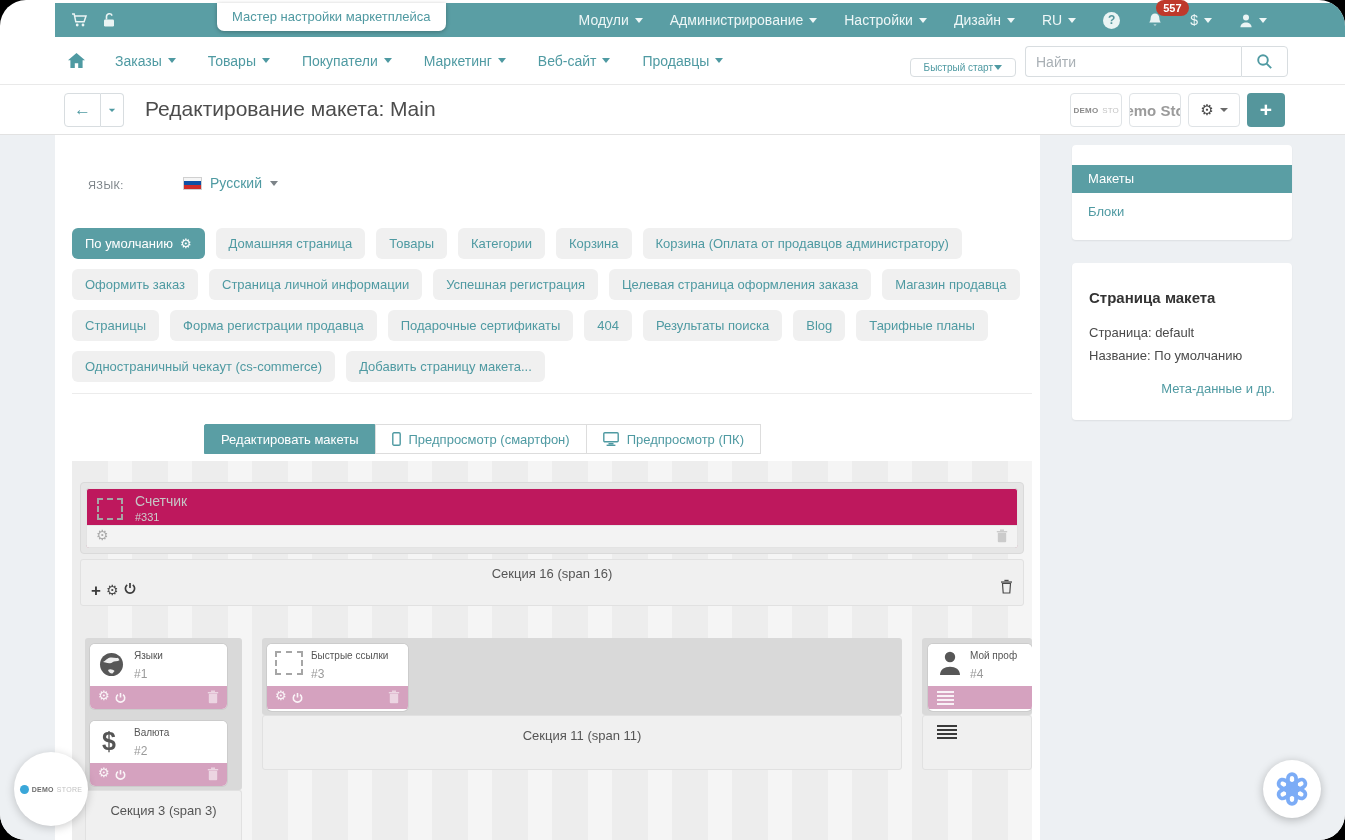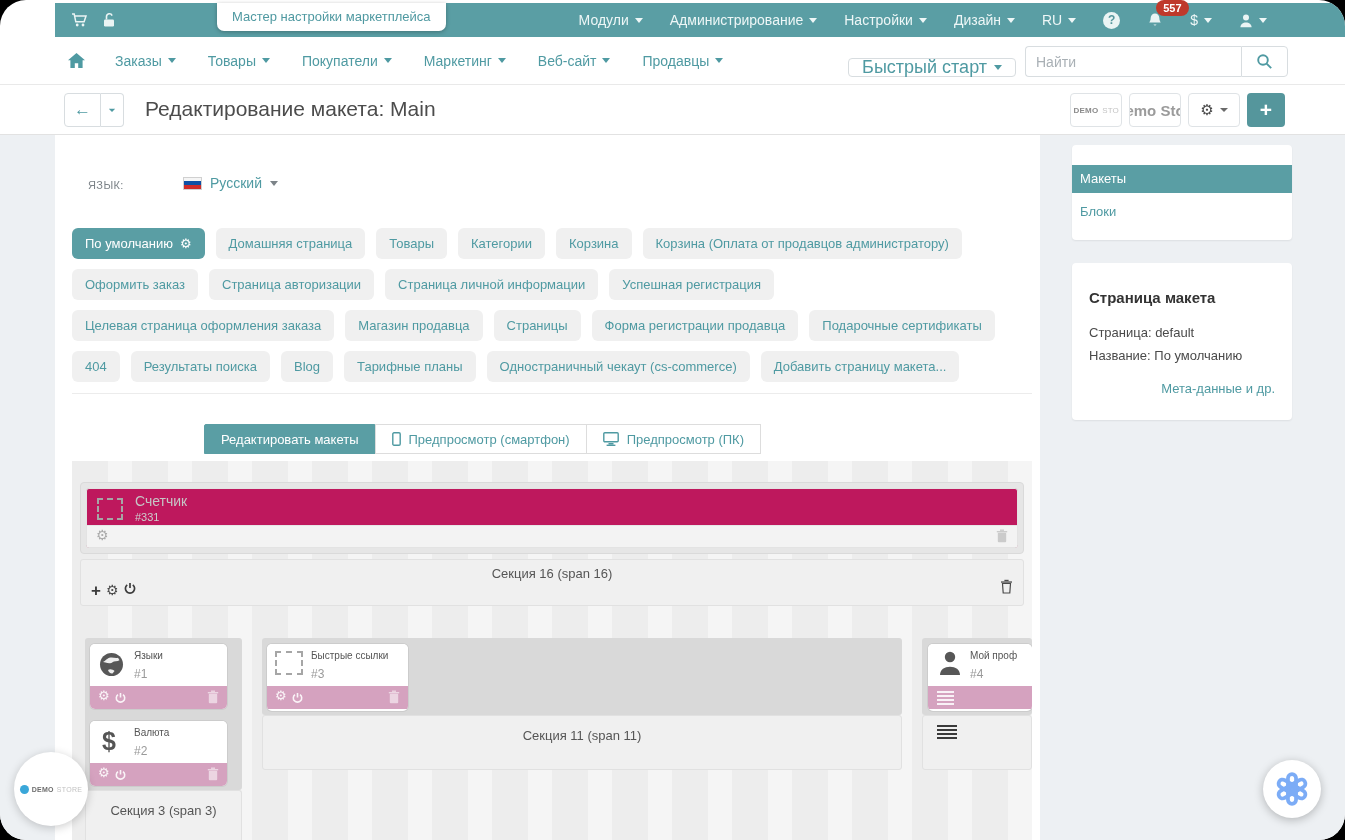--- a/index.html
+++ b/index.html
@@ -16,21 +16,21 @@
   .help-circle{width:17px;height:17px;border-radius:50%;background:#eaf4f4;color:#55969c;font-size:12px;font-weight:bold;display:flex;align-items:center;justify-content:center;}
   .bell-wrap{position:relative;display:inline-flex;}
   .badge{position:absolute;top:-12px;left:9px;background:#bf392b;color:#fff;font-size:11px;font-weight:bold;border-radius:10px;padding:1px 7px;line-height:14px;}
   .wizard-pill{position:absolute;left:217px;top:3px;height:28px;background:#fff;border-radius:0 0 7px 7px;box-shadow:0 1px 4px rgba(0,0,0,.28);color:#4f99a1;font-size:13px;line-height:28px;padding:0 15px;white-space:nowrap;}
 
   
   .nav2{position:absolute;left:0;right:0;top:37px;height:48px;background:#fff;border-bottom:1px solid #e9e9e9;display:flex;align-items:center;padding-left:68px;}
   .nav2-items{display:flex;align-items:center;gap:32px;color:#4f9aa2;font-size:14px;}
   .nav2-item{display:flex;align-items:center;gap:6px;cursor:pointer;white-space:nowrap;}
   .nav2-right{position:absolute;right:57px;top:9px;display:flex;align-items:stretch;gap:9px;height:31px;}
-  .qs-btn{border:1px solid #d8dde0;border-radius:4px;background:#fff;color:#4f9aa2;font-size:18px;display:flex;align-items:center;gap:7px;padding:0 13px;margin-top:12px;}
+  .qs-btn{border:1px solid #d8dde0;border-radius:4px;background:#fff;color:#4f9aa2;font-size:10px;display:flex;align-items:center;gap:1px;padding:0 13px;margin-top:12px;}
   .search-group{display:flex;align-items:stretch;}
   .search-input{width:216px;border:1px solid #d8dde0;border-right:none;border-radius:4px 0 0 4px;padding:0 10px;font-size:14px;color:#0c4a6e;outline:none;}
   .search-input::placeholder{color:#a9b0b5;}
   .search-btn{width:47px;border:1px solid #d8dde0;border-radius:0 4px 4px 0;background:#fff;display:flex;align-items:center;justify-content:center;}
 
   
   .titlebar{position:absolute;left:0;right:0;top:85px;height:50px;background:#fff;border-bottom:1px solid #e2e2e2;box-shadow:0 1px 2px rgba(0,0,0,.05);}
   .back-group{position:absolute;left:64px;top:8px;display:flex;height:34px;}
   .back-main{width:37px;border:1px solid #d8dde0;border-radius:4px 0 0 4px;background:#fff;color:#4f9aa2;font-size:17px;display:flex;align-items:center;justify-content:center;}
   .back-caret{width:23px;border:1px solid #d8dde0;border-left:none;border-radius:0 4px 4px 0;background:#fff;color:#4f9aa2;display:flex;align-items:center;justify-content:center;}
@@ -100,21 +100,21 @@
   .bf-g{position:absolute;left:8px;top:3px;color:rgba(255,255,255,.88);font-size:13px;line-height:1;}
   .bf-p{position:absolute;left:25px;top:4px;color:rgba(255,255,255,.88);}
   .bf-t{position:absolute;right:8px;top:4px;color:rgba(255,255,255,.55);}
   .dollar-icn{font-size:25px;font-weight:bold;color:#555;line-height:1;}
   .hamb{display:flex;flex-direction:column;gap:2px;}
   .hamb i{display:block;width:17px;height:2px;background:rgba(255,255,255,.85);}
   .hamb.dark i{background:#3a3a3a;width:20px;}
 
   
   .side-card{position:absolute;left:1072px;width:220px;background:#fff;border-radius:4px;box-shadow:0 1px 2px rgba(0,0,0,.07);}
-  .side-tab{height:28px;line-height:28px;font-size:13px;padding-left:8px;cursor:pointer;}
+  .side-tab{height:28px;line-height:28px;font-size:13px;padding-left:16px;cursor:pointer;}
   .side-tab.active{background:#5a9ea4;color:#fff;}
   .side-tab.plain{color:#4f9aa2;}
   .panel-h{font-size:15px;font-weight:bold;color:#333;}
   .panel-line{font-size:13px;color:#4a4a4a;line-height:23px;}
   .panel-link{font-size:13px;color:#4f9aa2;text-align:right;cursor:pointer;}
 
   
   .demo-circle{position:absolute;left:14px;top:752px;width:74px;height:74px;border-radius:50%;background:#fff;box-shadow:0 2px 10px rgba(0,0,0,.2);display:flex;align-items:center;justify-content:center;gap:3px;}
   .demo-dot{width:9px;height:9px;border-radius:50%;background:#3aa7d9;}
   .demo-t1{font-size:7px;font-weight:bold;color:#6d6d6d;letter-spacing:.3px;}
@@ -275,21 +275,20 @@
       <div class="ptab active">
           <span>По умолчанию</span>
           <span class="gear-sm">⚙</span>
         </div>
       <div class="ptab">Домашняя страница</div>
       <div class="ptab">Товары</div>
       <div class="ptab">Категории</div>
       <div class="ptab">Корзина</div>
       <div class="ptab">Корзина (Оплата от продавцов администратору)</div>
       <div class="ptab">Оформить заказ</div>
-      <div class="ptab">Страница авторизации</div>
       <div class="ptab">Страница личной информации</div>
       <div class="ptab">Успешная регистрация</div>
       <div class="ptab">Целевая страница оформления заказа</div>
       <div class="ptab">Магазин продавца</div>
       <div class="ptab">Страницы</div>
       <div class="ptab">Форма регистрации продавца</div>
       <div class="ptab">Подарочные сертификаты</div>
       <div class="ptab">404</div>
       <div class="ptab">Результаты поиска</div>
       <div class="ptab">Blog</div>

